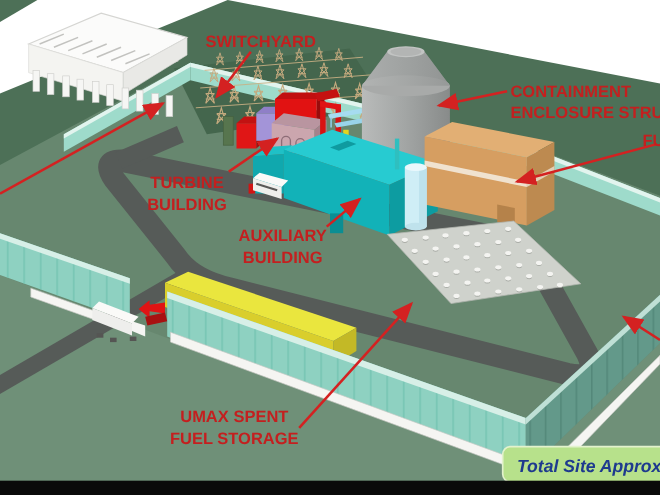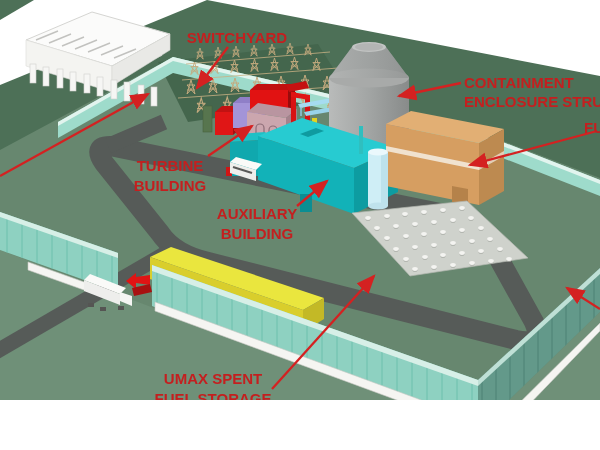--- a/index.html
+++ b/index.html
@@ -1,16 +1,16 @@
 <!DOCTYPE html>
 <html><head>
 <meta charset="utf-8">
 <style>
   html,body{margin:0;padding:0;background:#ffffff;}
-  #stage{position:relative;width:600px;height:400px;overflow:hidden;background:#22c55e;}
+  #stage{position:relative;width:600px;height:450px;overflow:hidden;background:#22c55e;}
   svg{display:block;}
   text{font-family:"Liberation Sans", sans-serif;}
   .lbl{font-weight:bold;font-size:15px;}
   .banner-text{font-weight:bold;font-style:italic;font-size:16px;}
 </style>
 </head>
 <body>
 
 <div id="stage">
 <svg width="600" height="450" viewBox="0 0 600 450">

